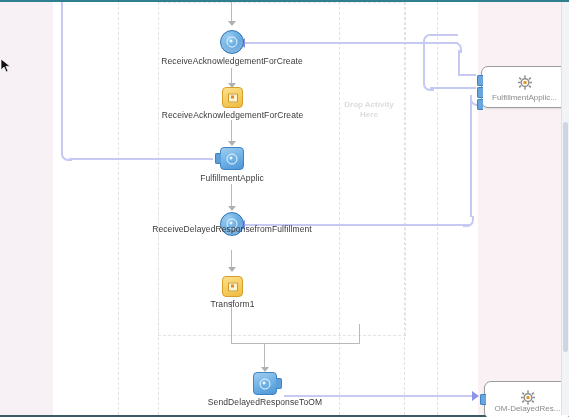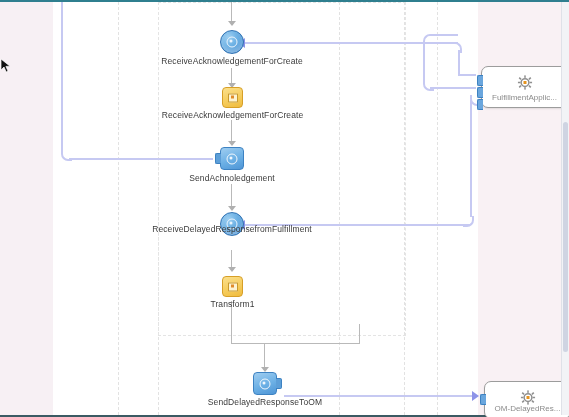--- a/index.html
+++ b/index.html
@@ -179,21 +179,21 @@
       <span class="glyph"></span>
     </div>
     <div class="node-label" style="top:23px">ReceiveAcknowledgementForCreate</div>
   </div>
 
   <div class="node" style="left:220px;top:147px">
     <div class="invoke">
       <span class="tab-l"></span>
       <span class="glyph"></span>
     </div>
-    <div class="node-label" style="top:26px">SendAchnoledgement</div>
+    <div class="node-label" style="top:26px">FulfillmentApplic</div>
   </div>
 
   <div class="node" style="left:220px;top:212px">
     <div class="recv">
       <span class="glyph"></span>
     </div>
     <div class="node-label" style="top:12px">ReceiveDelayedResponsefromFulfillment</div>
   </div>
 
   <div class="node" style="left:222px;top:276px">
@@ -204,20 +204,22 @@
   </div>
 
   <div class="node" style="left:253px;top:372px">
     <div class="invoke">
       <span class="tab-r"></span>
       <span class="glyph"></span>
     </div>
     <div class="node-label" style="top:25px">SendDelayedResponseToOM</div>
   </div>
 
+  <div class="drop-hint" style="left:330px;top:100px;width:78px">Drop Activity
+Here</div>
 
   <div class="plink" style="left:481px;top:66px;width:85px;height:40px">
     <span class="ptab" style="top:8px"></span>
     <span class="ptab" style="top:20px"></span>
     <span class="ptab" style="top:32px"></span>
     <span class="gear">
       <svg viewBox="0 0 24 24" width="15" height="15">
         <g fill="#8f8f8f">
           <circle cx="12" cy="12" r="6.2" fill="none" stroke="#8f8f8f" stroke-width="2.4"></circle>
           <rect x="10.8" y="0.6" width="2.4" height="4"></rect>

